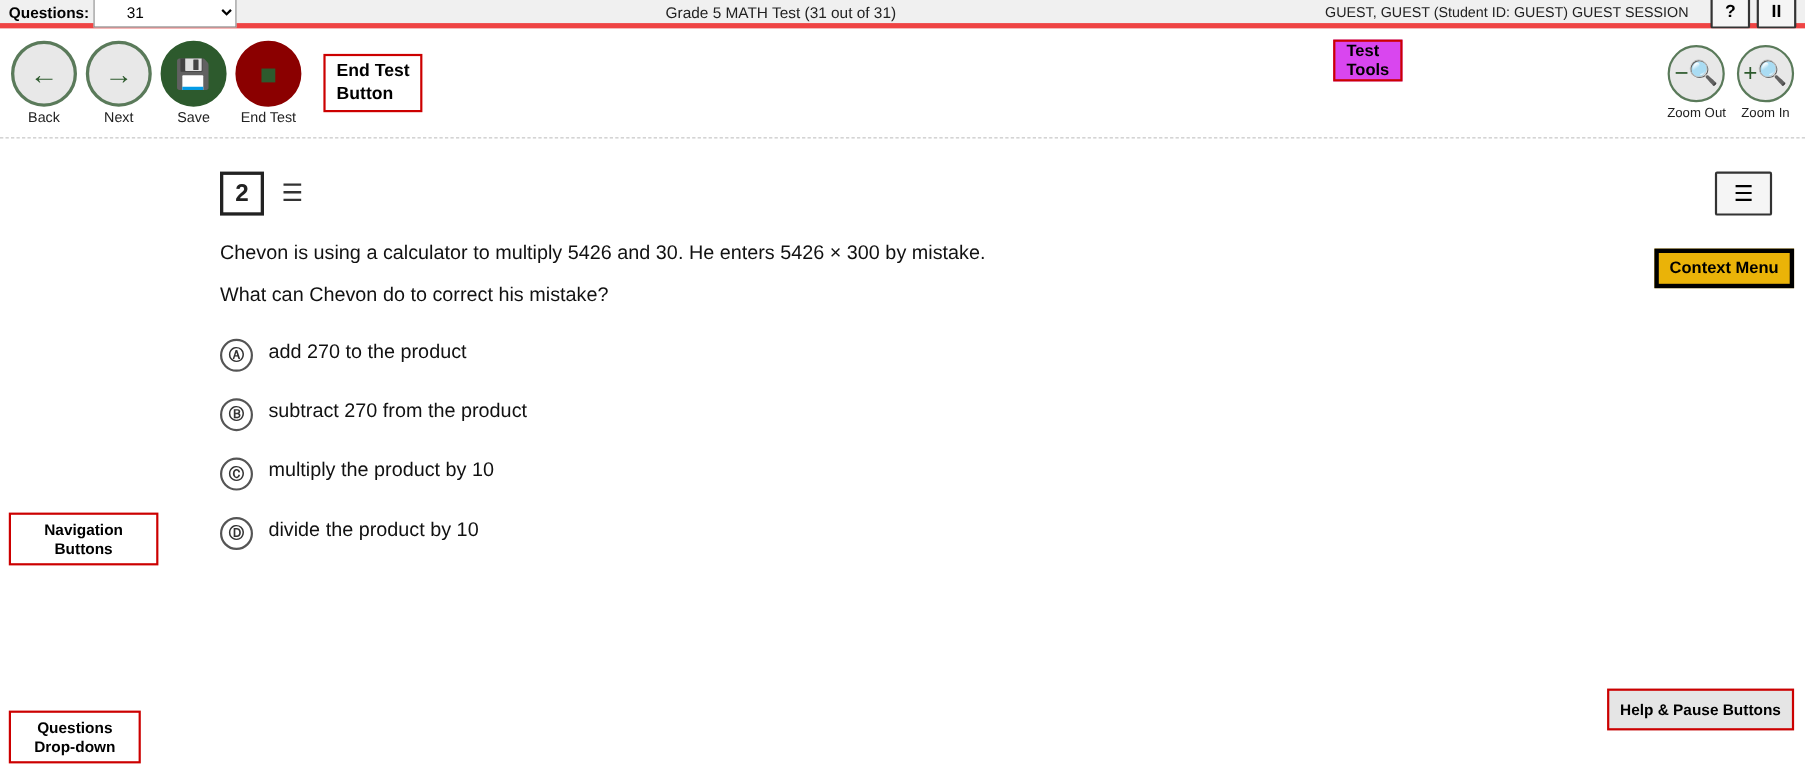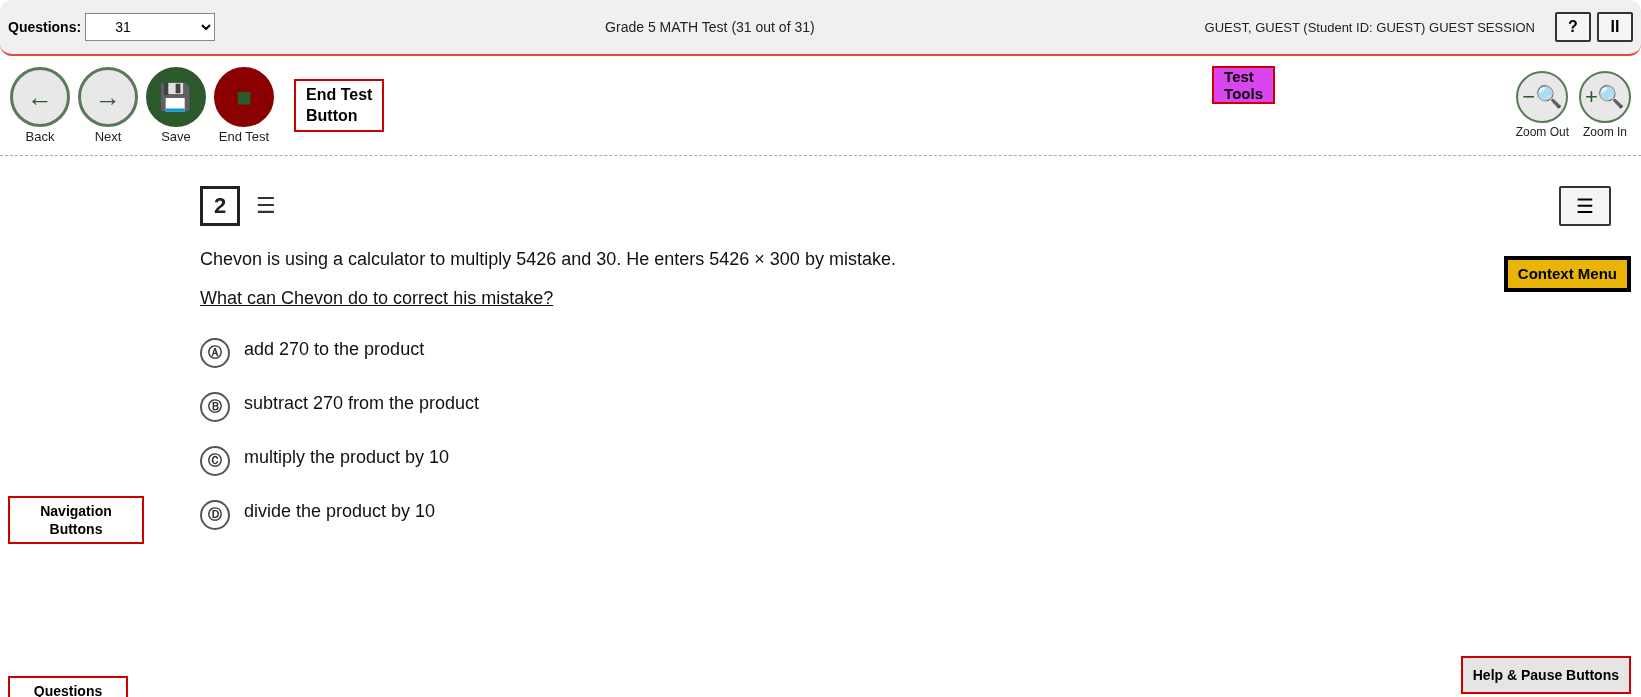--- a/index.html
+++ b/index.html
@@ -2,25 +2,24 @@
 <html><head>
   <meta charset="utf-8">
   <style>
     * { box-sizing: border-box; margin: 0; padding: 0; }
     body { font-family: Arial, sans-serif; background: #fff; width: 1641px; height: 697px; overflow: hidden; }
 
     
     .top-bar {
       display: flex;
       align-items: center;
-      border-bottom: 2px solid #ef4444;
+      border-bottom: 5px solid #ef4444;
       background: #f0f0f0;
       padding: 4px 8px;
-      height: 56px;
-      border-radius: 12px;
+      height: 26px;
     }
     .questions-label {
       font-size: 14px;
       font-weight: bold;
       white-space: nowrap;
       margin-right: 4px;
     }
     .questions-select {
       width: 130px;
       height: 28px;
@@ -289,21 +288,20 @@
       font-size: 18px;
       color: #111;
       margin-bottom: 12px;
       line-height: 1.5;
     }
     .question-sub {
       font-size: 18px;
       color: #111;
       margin-bottom: 24px;
       line-height: 1.5;
-      text-decoration: underline;
     }
 
     
     .answer-option {
       display: flex;
       align-items: flex-start;
       gap: 14px;
       margin-bottom: 22px;
       font-size: 18px;
       color: #111;

